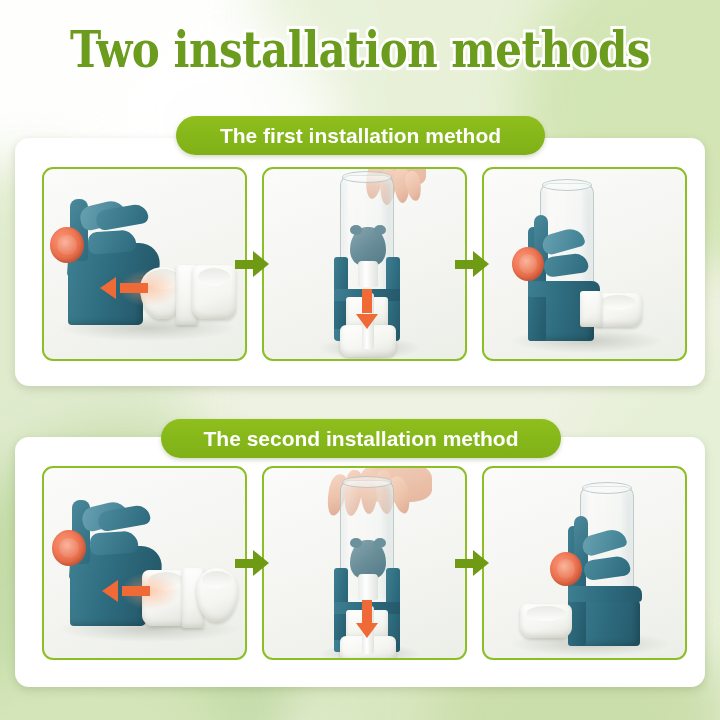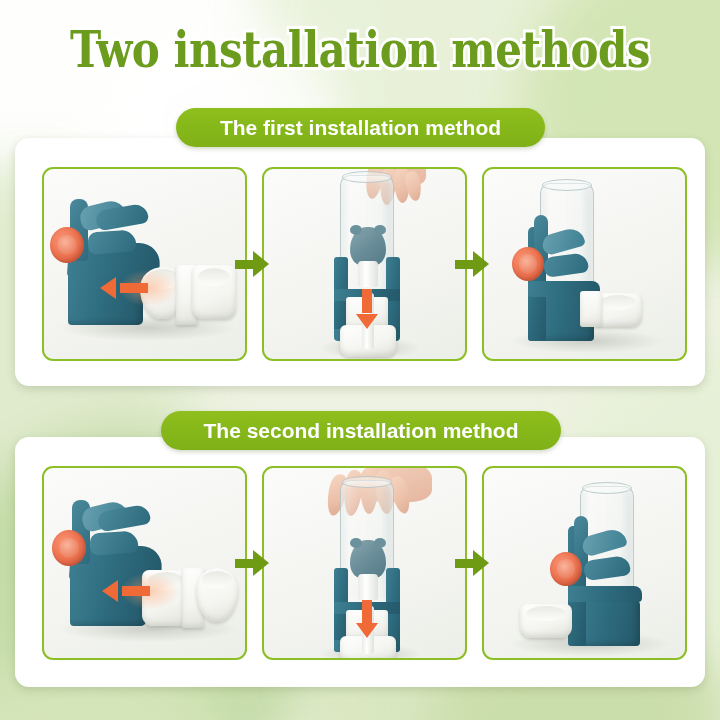--- a/index.html
+++ b/index.html
@@ -49,20 +49,21 @@
   .pill {
     position: absolute; z-index: 8;
     height: 39px;
     background: linear-gradient(180deg,#8ebf1d 0%,#7fb017 100%);
     border-radius: 20px;
     display: flex; align-items: center; justify-content: center;
     color: #ffffff; font-size: 21px; font-weight: bold;
     padding: 0 26px;
     box-shadow: 0 2px 4px rgba(80,100,40,0.25);
     white-space: nowrap;
+    margin-top: 8px;
   }
   #pill-1 { top: 108px; left: 176px; width: 369px; }
   #pill-2 { top: 411px; left: 161px; width: 400px; }
 
   
   .panel {
     position: absolute;
     width: 205px; height: 194px;
     border: 2px solid #8cbf26;
     border-radius: 11px;

